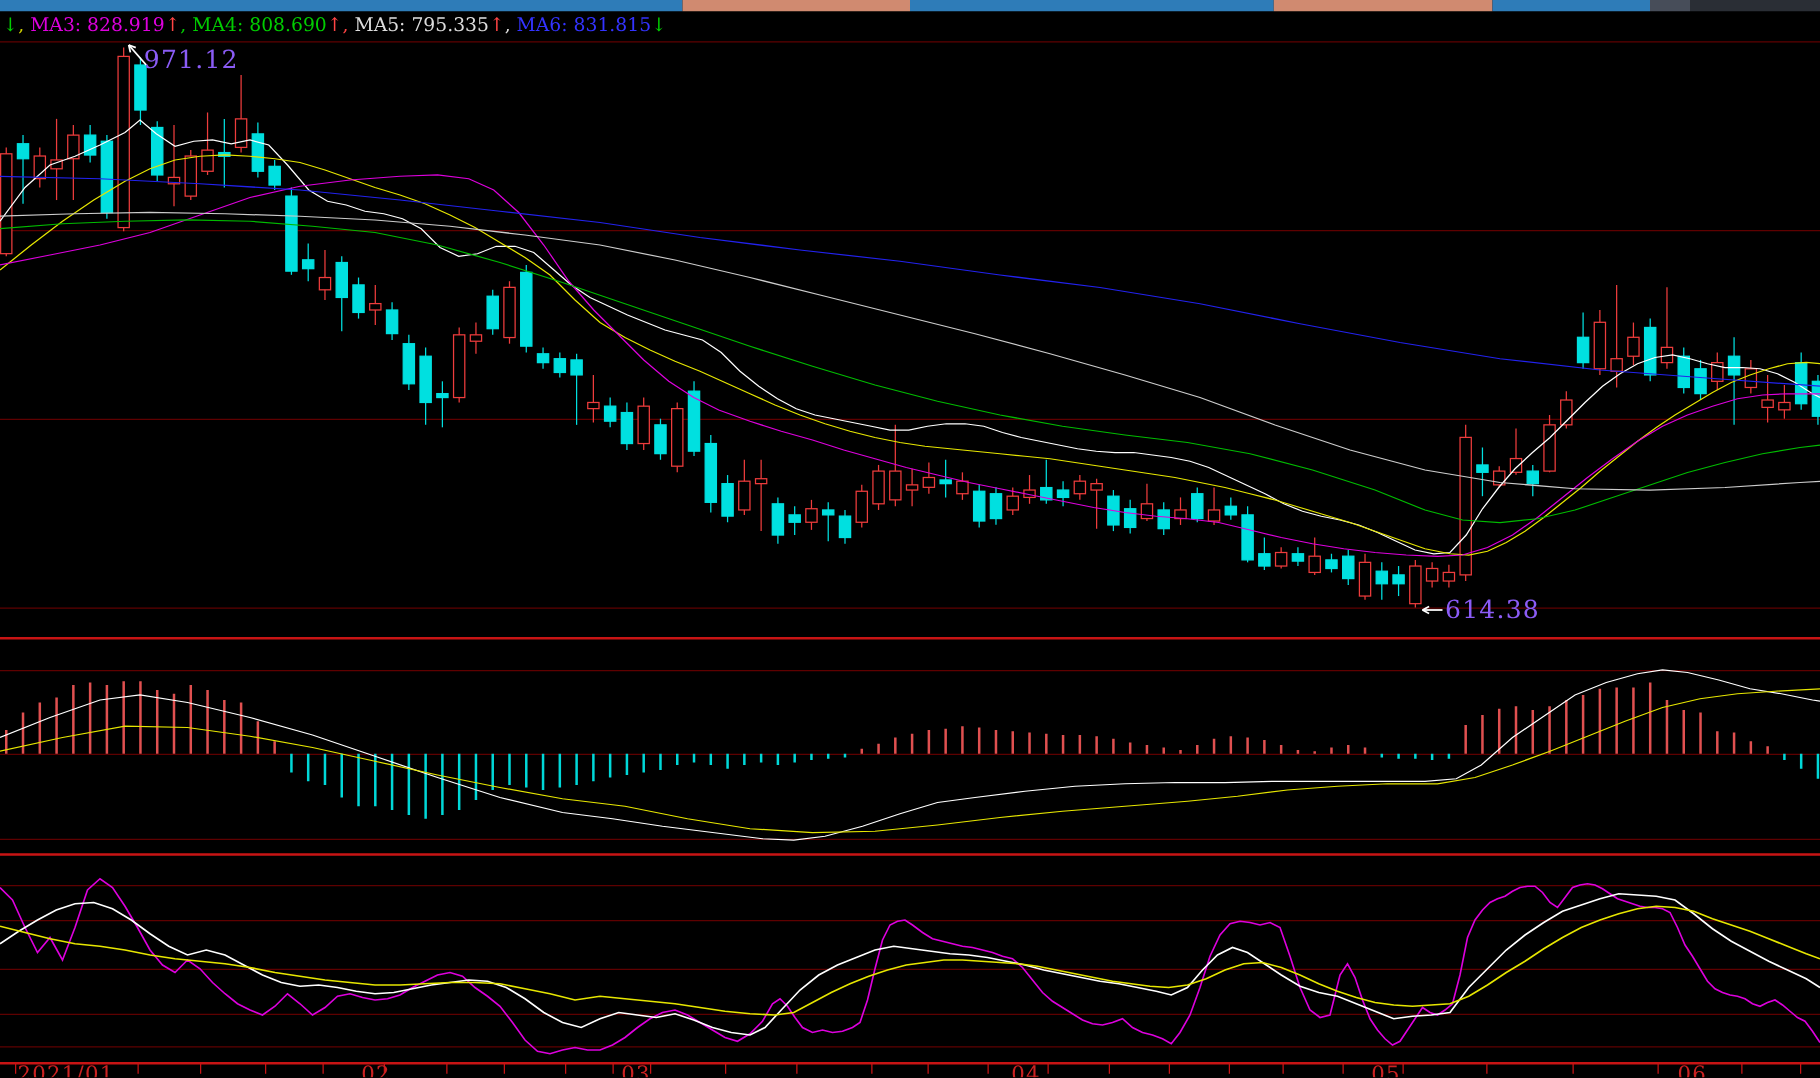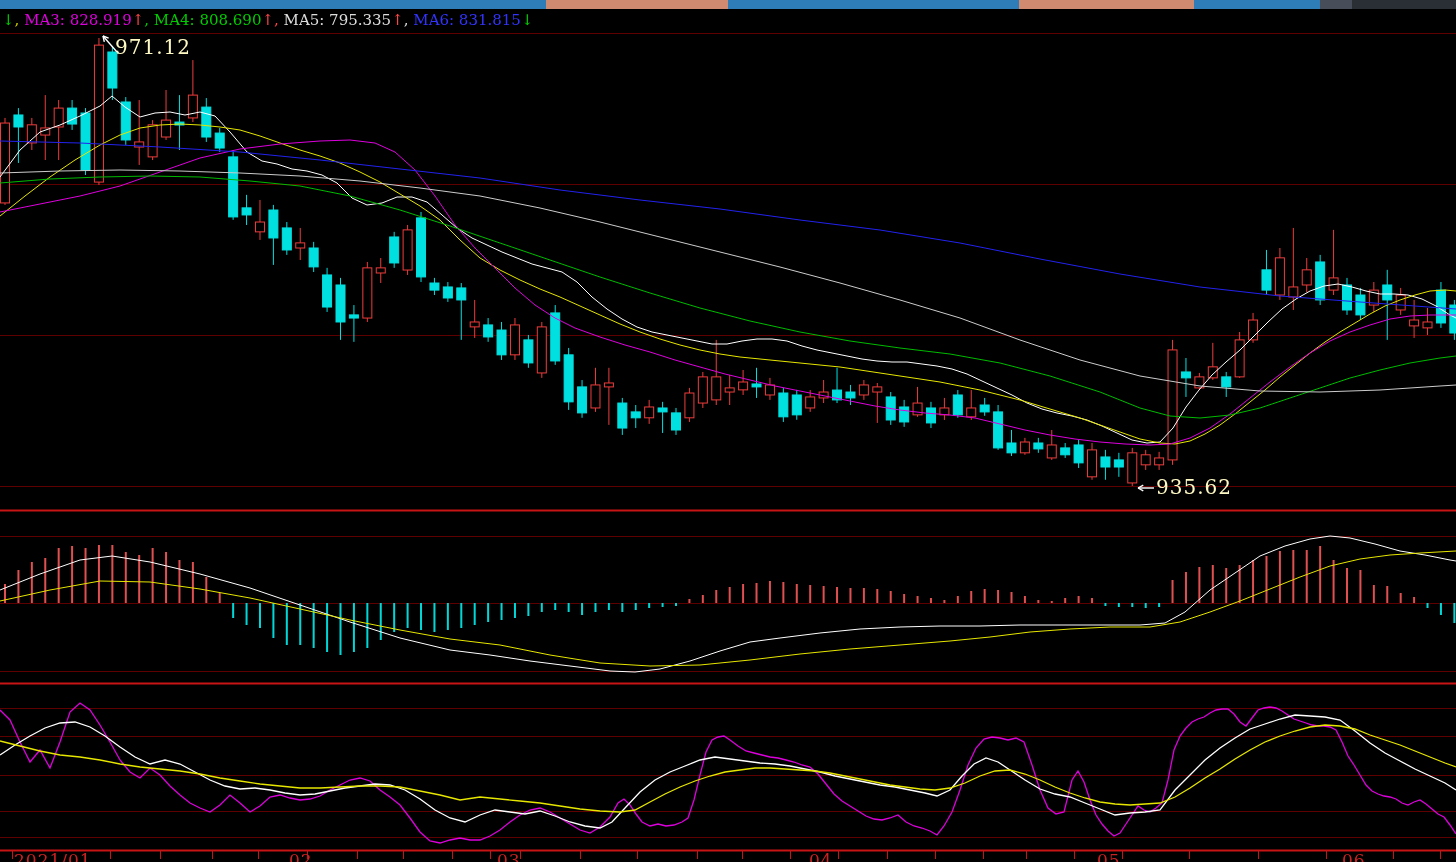--- a/index.html
+++ b/index.html
@@ -4,21 +4,21 @@
 <style>
   html,body{margin:0;padding:0;background:#000;}
   #app{position:relative;width:1456px;height:862px;background:#000;overflow:hidden;
        font-family:"DejaVu Serif",serif;}
   #topstrip{position:absolute;left:0;top:0;width:1456px;height:9px;}
   #topstrip .seg{position:absolute;top:0;height:9px;}
   #ma-header{position:absolute;left:2px;top:9px;height:22px;white-space:pre;
              font-family:"DejaVu Serif",serif;font-size:15px;line-height:22px;}
   #chart{position:absolute;left:0;top:0;width:1456px;height:862px;}
   svg{position:absolute;left:0;top:0;}
-  .anno{position:absolute;color:#fef9c3;font-size:20px;line-height:20px;letter-spacing:1px;}
+  .anno{position:absolute;color:#8b5cf6;font-size:20px;line-height:20px;letter-spacing:1px;}
   .datelbl{position:absolute;color:#cc2222;font-size:17px;line-height:17px;letter-spacing:1px;}
 </style>
 </head>
 <body>
 
 <div id="app">
   <div id="topstrip">
       <div class="seg" style="left: 0px; width: 546px; background: rgb(46, 124, 184);"></div>
       <div class="seg" style="left: 546px; width: 182px; background: rgb(208, 138, 112);"></div>
       <div class="seg" style="left: 728px; width: 291px; background: rgb(46, 124, 184);"></div>
@@ -412,21 +412,21 @@
         <line x1="1393.5" x2="1393.5" y1="850" y2="859" stroke="#c81414" stroke-width="1"></line>
         <line x1="1440.5" x2="1440.5" y1="850" y2="859" stroke="#c81414" stroke-width="1"></line>
         <line x1="117" y1="52" x2="103" y2="36" stroke="#fff" stroke-width="1.4"></line>
         <line x1="103" y1="36" x2="104.30252604153432" y2="41.856912660363385" stroke="#fff" stroke-width="1.4"></line>
         <line x1="103" y1="36" x2="108.6321798879441" y2="38.06846554475482" stroke="#fff" stroke-width="1.4"></line>
         <line x1="1154" y1="488" x2="1138" y2="488" stroke="#fff" stroke-width="1.4"></line>
         <line x1="1138" y1="488" x2="1143.2654953713422" y2="490.8765532316252" stroke="#fff" stroke-width="1.4"></line>
         <line x1="1138" y1="488" x2="1143.2654953713422" y2="485.1234467683748" stroke="#fff" stroke-width="1.4"></line>
       </svg>
     <div class="anno" id="high-label" style="left: 115px; top: 37px;">971.12</div>
-    <div class="anno" id="low-label" style="left: 1156px; top: 477px;">935.62</div>
+    <div class="anno" id="low-label" style="left: 1156px; top: 477px;">614.38</div>
     <div id="dates">
         <div class="datelbl" style="left: 14px; top: 852px;">2021/01</div>
         <div class="datelbl" style="left: 289px; top: 852px;">02</div>
         <div class="datelbl" style="left: 497px; top: 852px;">03</div>
         <div class="datelbl" style="left: 809px; top: 852px;">04</div>
         <div class="datelbl" style="left: 1097px; top: 852px;">05</div>
         <div class="datelbl" style="left: 1342px; top: 852px;">06</div>
       </div>
   </div>
 </div>

